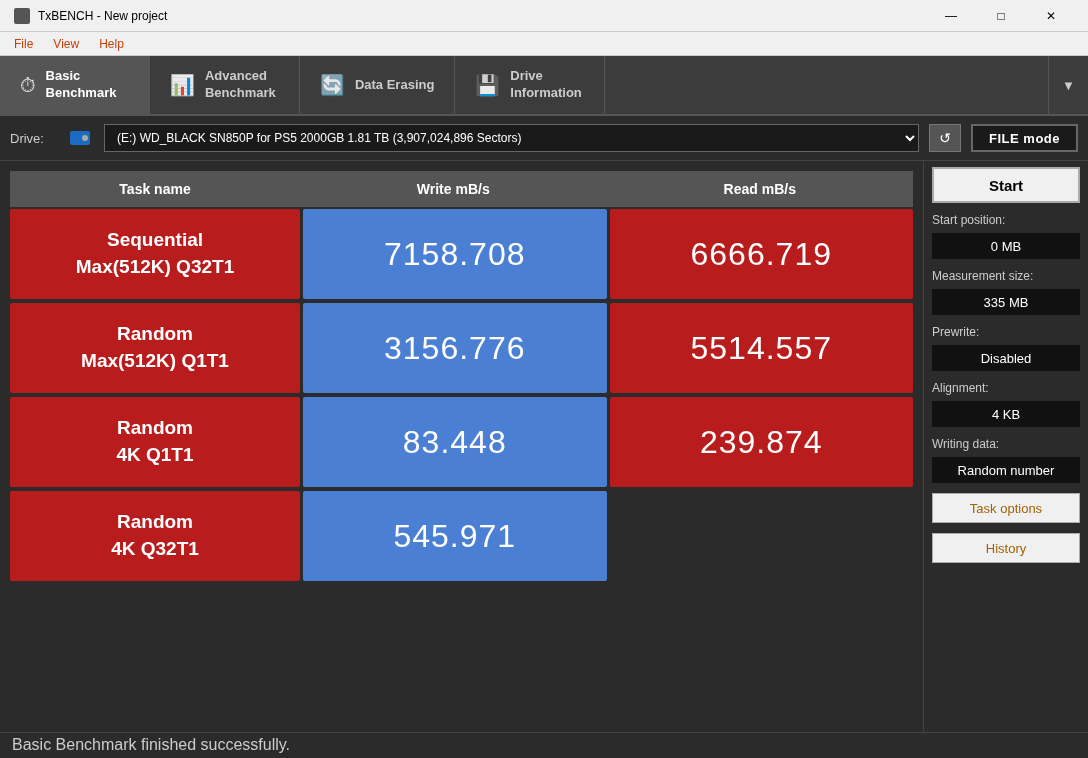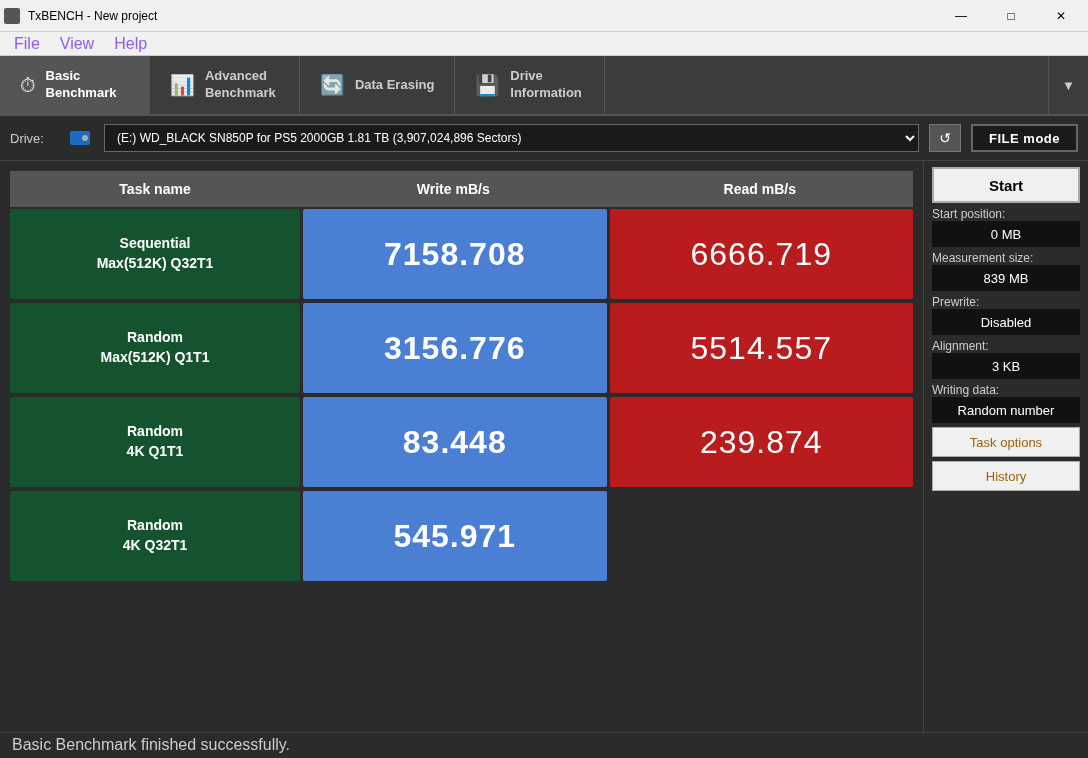--- a/index.html
+++ b/index.html
@@ -11,21 +11,21 @@
       overflow: hidden;
       font-size: 13px;
     }
 
     
     .title-bar {
       background: #f0f0f0;
       height: 32px;
       display: flex;
       align-items: center;
-      padding: 0 4px;
+      padding: 0 14px;
       border-bottom: 1px solid #ccc;
       justify-content: space-between;
     }
     .title-bar-left {
       display: flex;
       align-items: center;
       gap: 8px;
     }
     .title-bar-icon {
       width: 16px;
@@ -58,23 +58,23 @@
     .menu-bar {
       background: #f0f0f0;
       height: 24px;
       display: flex;
       align-items: center;
       padding: 0 4px;
       border-bottom: 1px solid #ccc;
     }
     .menu-item {
       padding: 2px 10px;
-      font-size: 16px;
-      cursor: pointer;
-      color: #8b5cf6;
+      font-size: 12px;
+      cursor: pointer;
+      color: #c2410c;
     }
 
     
     .toolbar {
       background: #3c3c3c;
       height: 60px;
       display: flex;
       align-items: stretch;
       border-bottom: 2px solid #555;
     }
@@ -192,39 +192,39 @@
     .table-header-cell:first-child { text-align: center; }
 
     .table-row {
       display: grid;
       grid-template-columns: 290px 1fr 1fr;
       height: 90px;
       margin-bottom: 4px;
       gap: 3px;
     }
     .row-label {
-      background: #14532d;
-      display: flex;
-      align-items: center;
-      justify-content: center;
-      color: white;
-      font-size: 14px;
+      background: #b91c1c;
+      display: flex;
+      align-items: center;
+      justify-content: center;
+      color: white;
+      font-size: 19px;
       font-weight: bold;
       text-align: center;
       line-height: 1.4;
       border-radius: 2px;
     }
     .row-read {
       background: #4a7fd4;
       display: flex;
       align-items: center;
       justify-content: center;
       color: white;
       font-size: 32px;
-      font-weight: bold;
+      font-weight: normal;
       letter-spacing: 1px;
       border-radius: 2px;
     }
     .row-write {
       background: #b91c1c;
       display: flex;
       align-items: center;
       justify-content: center;
       color: white;
       font-size: 32px;
@@ -233,20 +233,21 @@
       border-radius: 2px;
     }
 
     
     .right-panel {
       width: 165px;
       background: #2b2b2b;
       padding: 6px 8px;
       display: flex;
       flex-direction: column;
+      gap: 6px;
       border-left: 1px solid #444;
     }
     .start-btn {
       background: #f0f0f0;
       border: 2px solid #aaa;
       color: #000;
       font-size: 15px;
       font-weight: bold;
       height: 36px;
       cursor: pointer;
@@ -404,27 +405,27 @@
       </div>
     </div>
 
     <div class="right-panel">
       <button class="start-btn">Start</button>
 
       <span class="right-label">Start position:</span>
       <div class="right-value">0 MB</div>
 
       <span class="right-label">Measurement size:</span>
-      <div class="right-value">839 MB</div>
+      <div class="right-value">335 MB</div>
 
       <span class="right-label">Prewrite:</span>
       <div class="right-value">Disabled</div>
 
       <span class="right-label">Alignment:</span>
-      <div class="right-value">3 KB</div>
+      <div class="right-value">4 KB</div>
 
       <span class="right-label">Writing data:</span>
       <div class="right-value">Random number</div>
 
       <button class="right-action-btn">Task options</button>
       <button class="right-action-btn">History</button>
     </div>
 
   </div>
 

